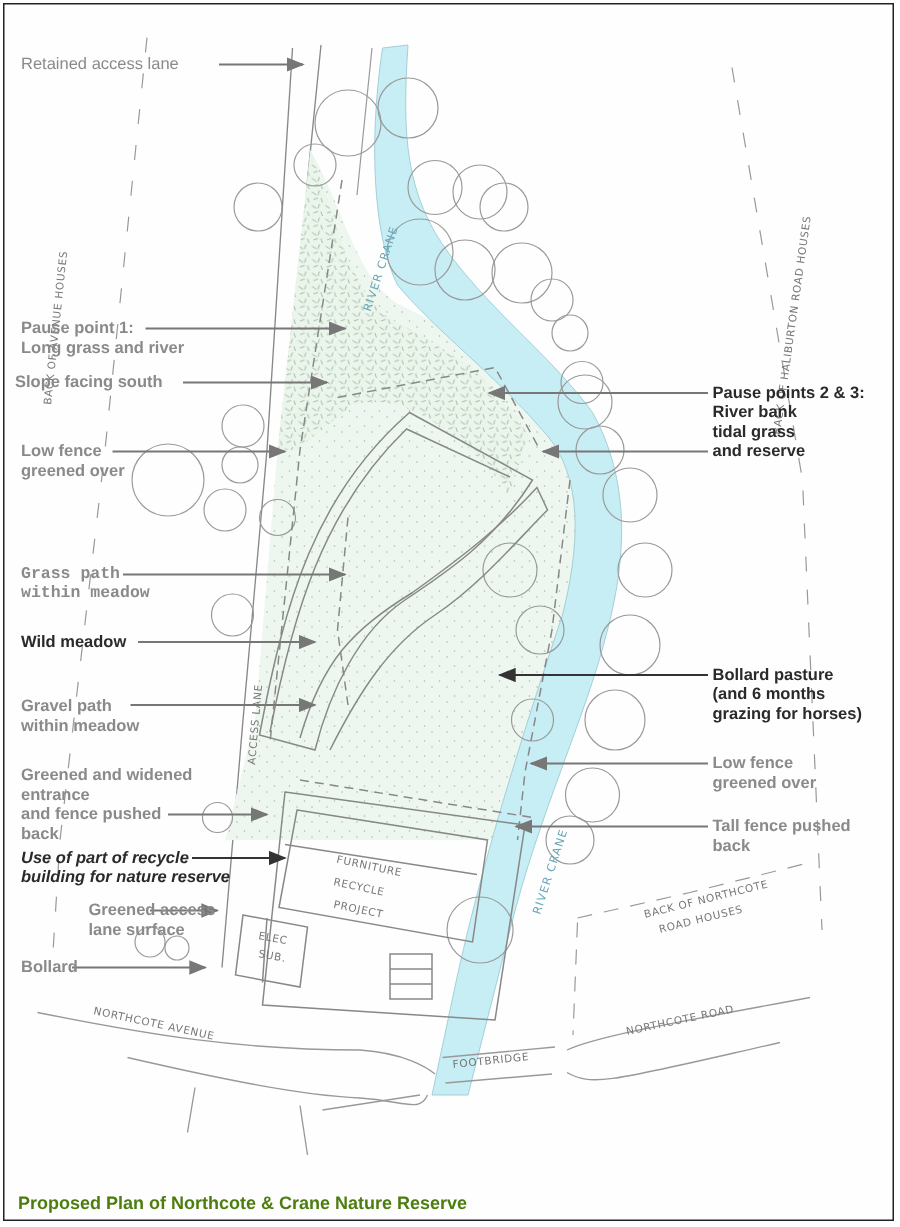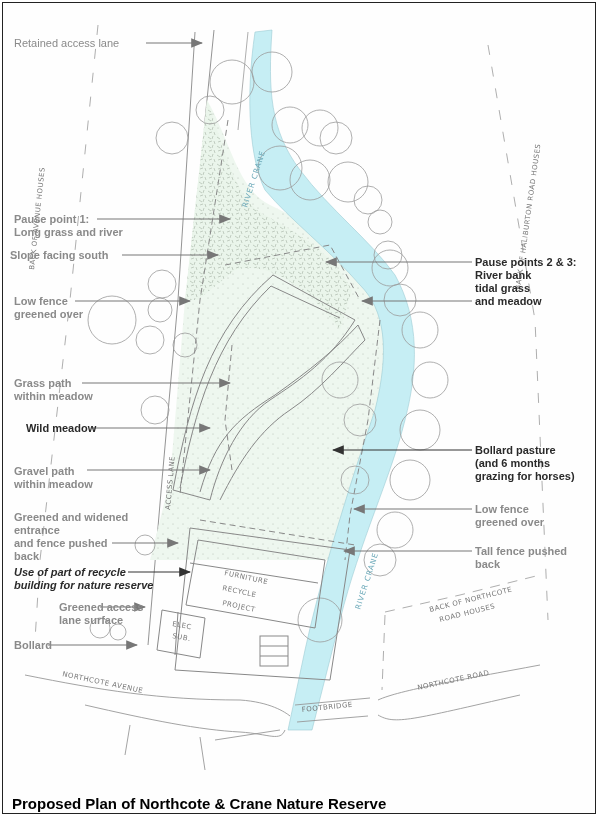--- a/index.html
+++ b/index.html
@@ -2,21 +2,21 @@
 <html><head>
 <meta charset="utf-8">
 <style>
   html, body { margin:0; padding:0; background:#ffffff; }
   body { width:600px; height:818px; position:relative; overflow:hidden; font-family:"Liberation Sans", sans-serif; }
   .frame { position:absolute; left:2px; top:2px; width:594px; height:812px; border:1.5px solid #222; box-sizing:border-box; background:#fefefe; }
   svg.map { position:absolute; left:0; top:0; width:600px; height:818px; }
   .lbl { position:absolute; font-size:11px; font-weight:bold; color:#8a8a8a; line-height:13px; white-space:nowrap; }
   .lbl.dark { color:#2a2a2a; }
   .lbl.normal { font-weight:normal; }
-  .title { position:absolute; left:12px; top:795px; font-size:15px; font-weight:bold; color:#000000; }
+  .title { position:absolute; left:12px; top:795px; font-size:12px; font-weight:bold; color:#4d7c0f; }
   .hand { font-family:"DejaVu Sans", sans-serif; font-size:7px; fill:#777; letter-spacing:0.5px; }
   .hand-blue { font-family:"DejaVu Sans", sans-serif; font-size:7.5px; fill:#6aa8b8; letter-spacing:0.8px; }
 </style>
 </head>
 <body>
 
 <div class="frame"></div>
 
 <svg class="map" viewBox="0 0 600 818" xmlns="http://www.w3.org/2000/svg">
   <defs>
@@ -172,25 +172,25 @@
   <div>Pause point 1:</div>
     <div>Long grass and river</div>
 </div>
 <div class="lbl" style="left:10px;top:249px;">
   <div>Slope facing south</div>
 </div>
 <div class="lbl" style="left:14px;top:295px;">
   <div>Low fence</div>
     <div>greened over</div>
 </div>
-<div class="lbl" style="left:14px;top:377px;">
+<div class="lbl" style="left:14px;top:377px;font-family:Liberation Mono, monospace;">
   <div>Grass path</div>
     <div>within meadow</div>
 </div>
-<div class="lbl dark" style="left:26px;top:422px;">
+<div class="lbl dark" style="left:14px;top:422px;">
   <div>Wild meadow</div>
 </div>
 <div class="lbl" style="left:14px;top:465px;">
   <div>Gravel path</div>
     <div>within meadow</div>
 </div>
 <div class="lbl" style="left:14px;top:511px;">
   <div>Greened and widened</div>
     <div>entrance</div>
   <div>and fence pushed</div>
@@ -205,21 +205,21 @@
     <div>lane surface</div>
 </div>
 <div class="lbl" style="left:14px;top:639px;">
   <div>Bollard</div>
 </div>
 
 <div class="lbl dark" style="left:475px;top:256px;">
   <div>Pause points 2 &amp; 3:</div>
     <div>River bank</div>
   <div>tidal grass</div>
-    <div>and meadow</div>
+    <div>and reserve</div>
 </div>
 <div class="lbl dark" style="left:475px;top:444px;">
   <div>Bollard pasture</div>
     <div>(and 6 months</div>
   <div>grazing for horses)</div>
 </div>
 <div class="lbl" style="left:475px;top:503px;">
   <div>Low fence</div>
     <div>greened over</div>
 </div>

